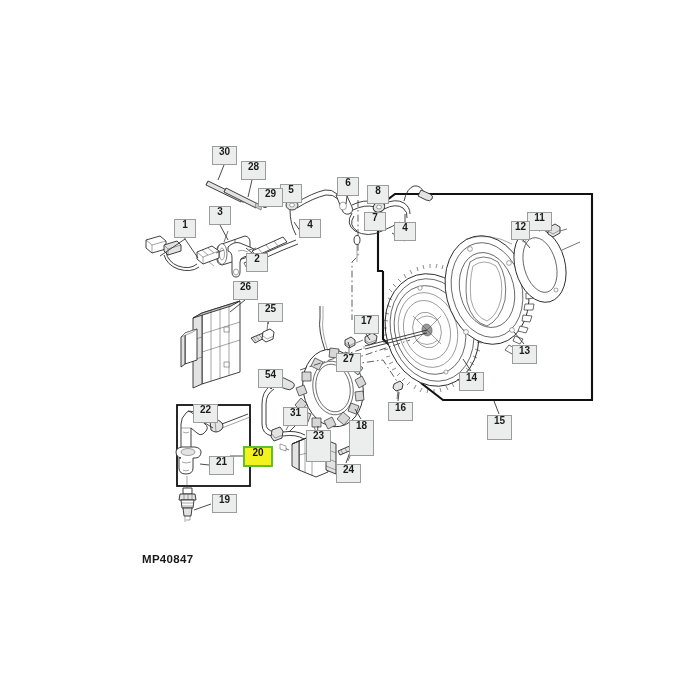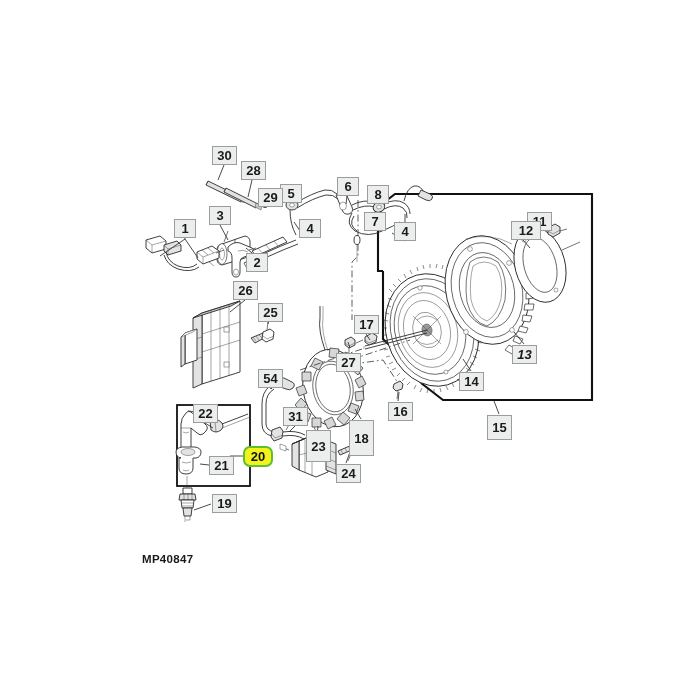--- a/index.html
+++ b/index.html
@@ -29,24 +29,24 @@
     display: block;
   }
   .cal-box {
     position: absolute;
     box-sizing: border-box;
     background: #eceded;
     border: 1px solid #9b9c9e;
     color: #1b1b1b;
     font-family: "Liberation Sans", sans-serif;
     font-weight: bold;
-    font-size: 13px;
+    font-size: 10px;
     line-height: 1;
     display: flex;
-    align-items: center;
+    align-items: flex-start;
     justify-content: center;
     letter-spacing: 0px;
   }
   .cal-box.hl {
     background: #f2f21f;
     border: 2px solid #5fbf2c;
     color: #111111;
   }
   #drawing-code {
     position: absolute;
@@ -450,45 +450,45 @@
       </div>
       <div class="cal-box" style="left: 364px; top: 212px; width: 22px; height: 19px;">
         <span>7</span>
       </div>
       <div class="cal-box" style="left: 367px; top: 185px; width: 22px; height: 19px;">
         <span>8</span>
       </div>
       <div class="cal-box" style="left: 527px; top: 212px; width: 25px; height: 19px;">
         <span>11</span>
       </div>
-      <div class="cal-box" style="left: 511px; top: 221px; width: 30px; height: 19px;">
+      <div class="cal-box" style="left: 511px; top: 221px; width: 19px; height: 19px;">
         <span>12</span>
       </div>
-      <div class="cal-box" style="left: 512px; top: 345px; width: 25px; height: 19px; font-style: italic;">
+      <div class="cal-box" style="left: 512px; top: 345px; width: 25px; height: 19px;">
         <span>13</span>
       </div>
       <div class="cal-box" style="left: 459px; top: 372px; width: 25px; height: 19px;">
         <span>14</span>
       </div>
       <div class="cal-box" style="left: 487px; top: 415px; width: 25px; height: 25px;">
         <span>15</span>
       </div>
       <div class="cal-box" style="left: 388px; top: 402px; width: 25px; height: 19px;">
         <span>16</span>
       </div>
       <div class="cal-box" style="left: 354px; top: 315px; width: 25px; height: 19px;">
         <span>17</span>
       </div>
       <div class="cal-box" style="left: 349px; top: 420px; width: 25px; height: 36px;">
         <span>18</span>
       </div>
       <div class="cal-box" style="left: 212px; top: 494px; width: 25px; height: 19px;">
         <span>19</span>
       </div>
-      <div class="cal-box hl" style="left: 243px; top: 446px; width: 30px; height: 21px; border-radius: 7px;">
+      <div class="cal-box hl" style="left: 243px; top: 446px; width: 30px; height: 21px;">
         <span>20</span>
       </div>
       <div class="cal-box" style="left: 209px; top: 456px; width: 25px; height: 19px;">
         <span>21</span>
       </div>
       <div class="cal-box" style="left: 193px; top: 404px; width: 25px; height: 19px;">
         <span>22</span>
       </div>
       <div class="cal-box" style="left: 306px; top: 423px; width: 25px; height: 32px; margin-top: 7px;">
         <span>23</span>

